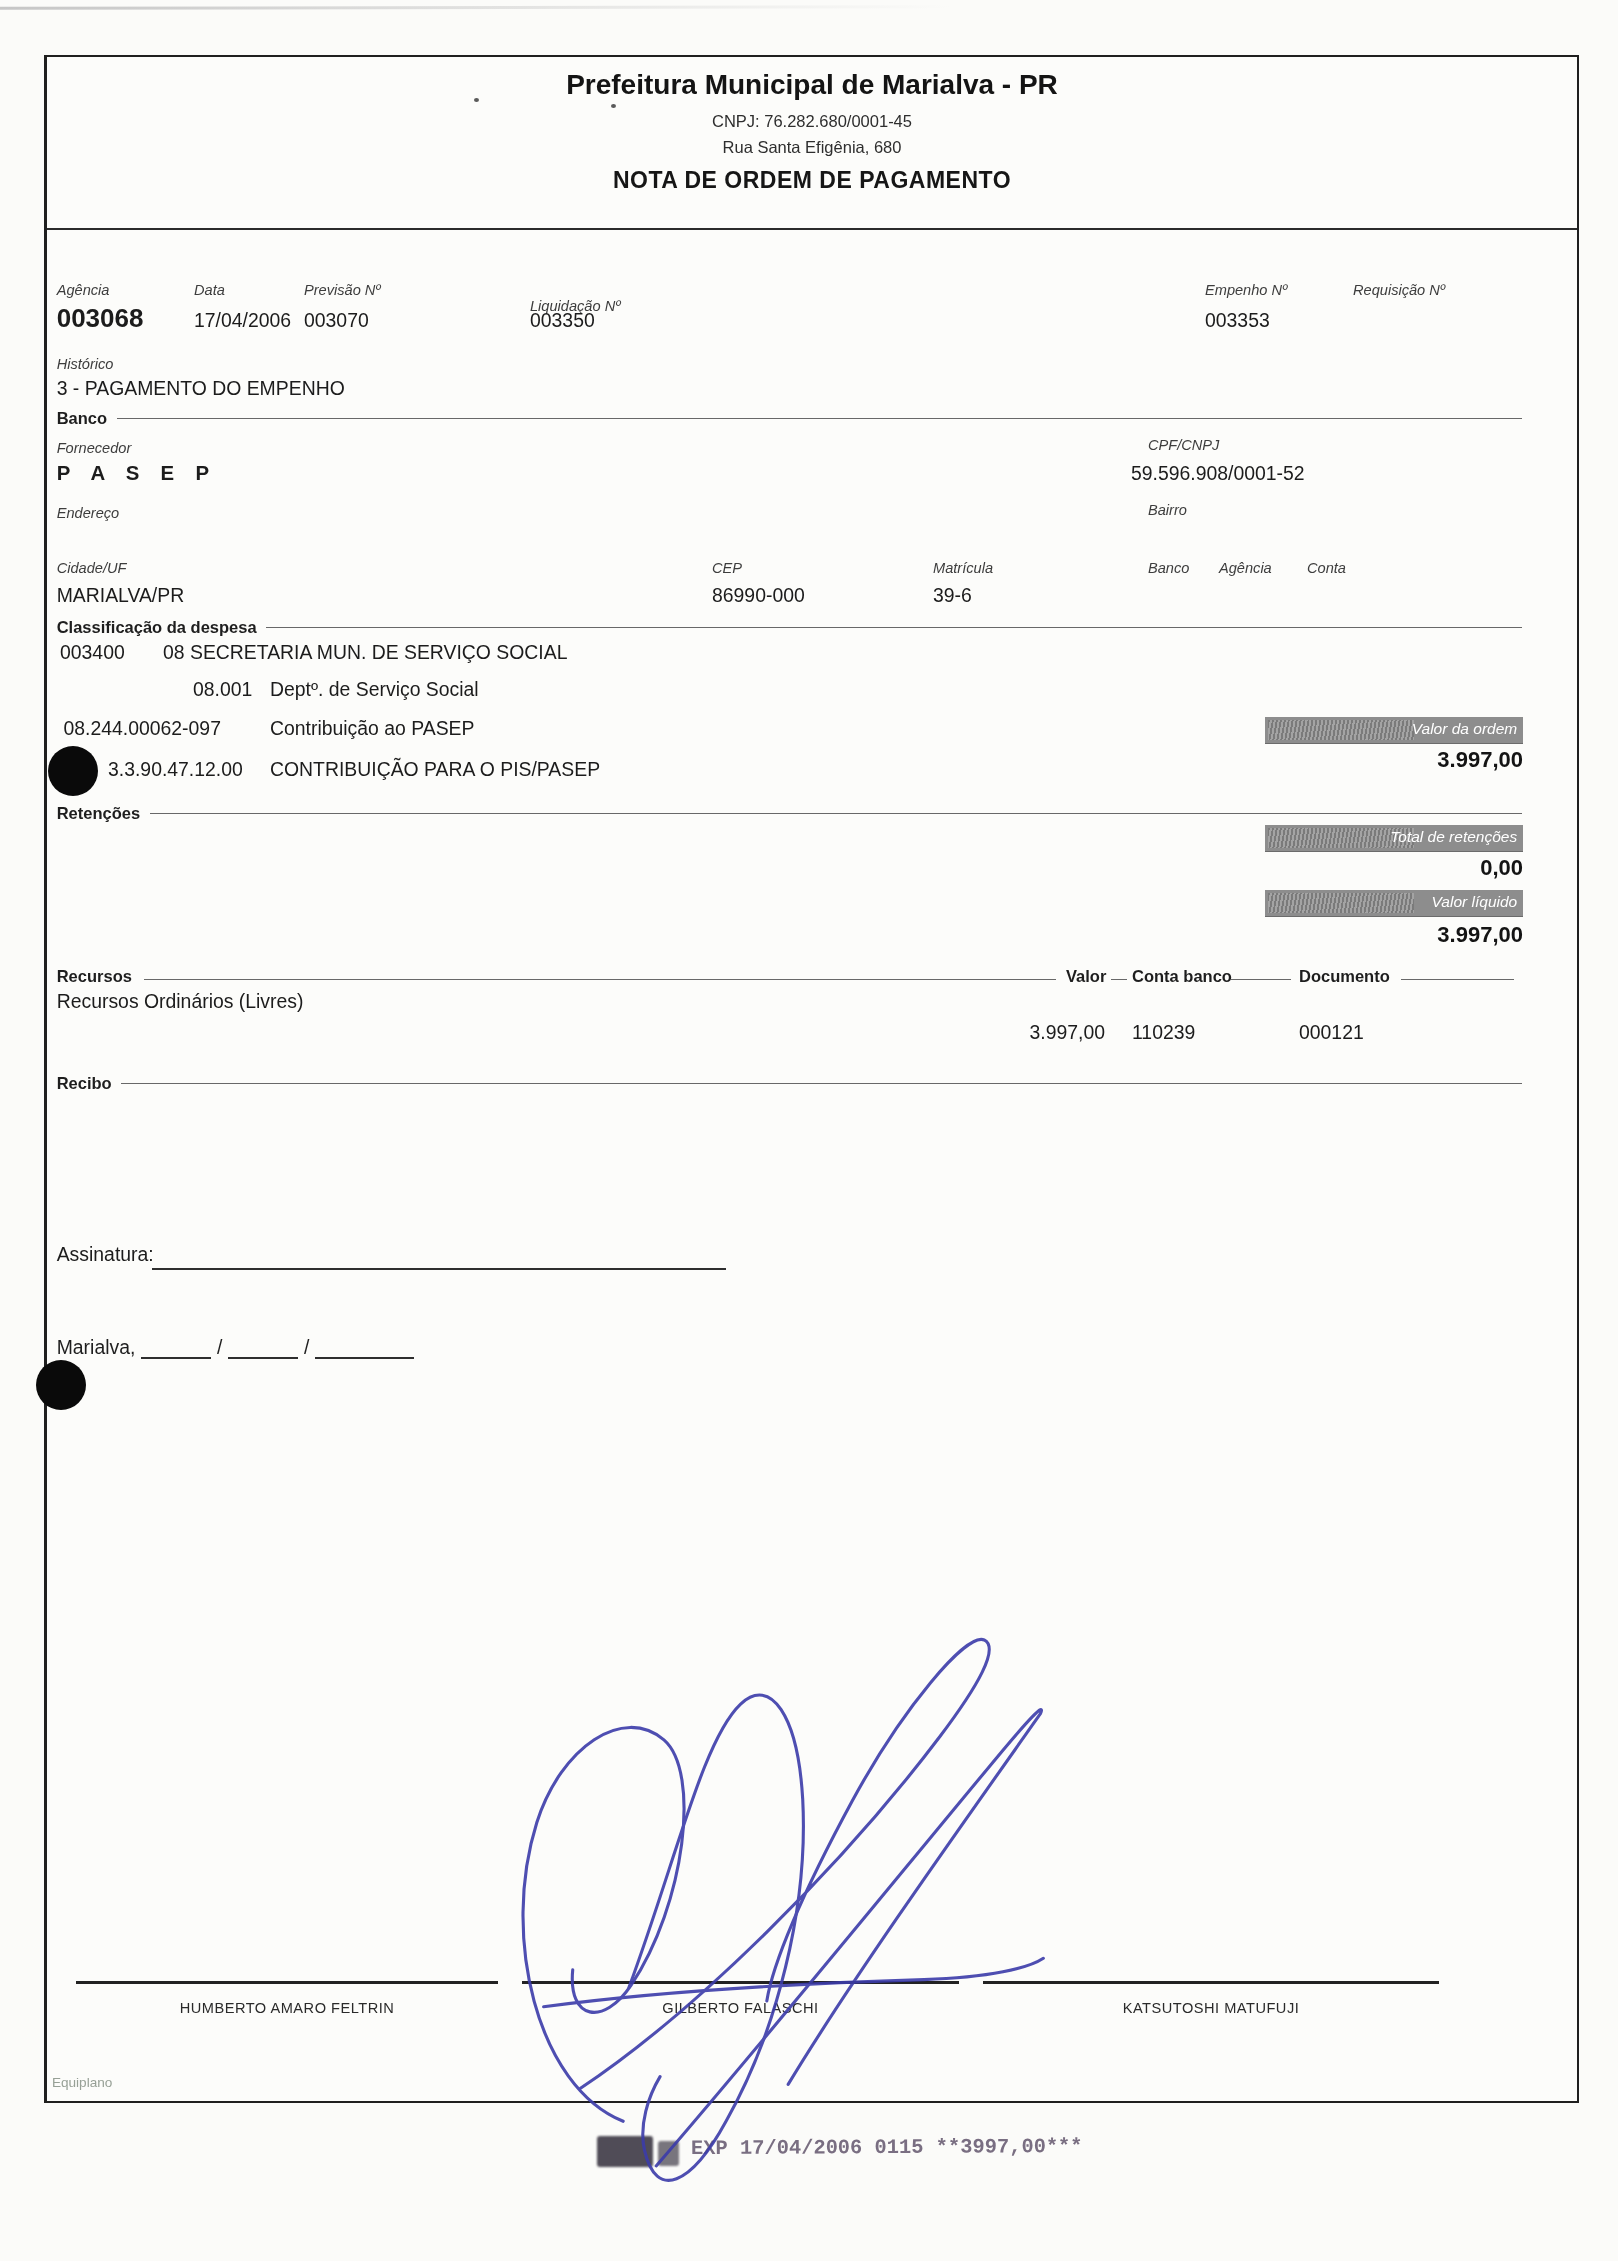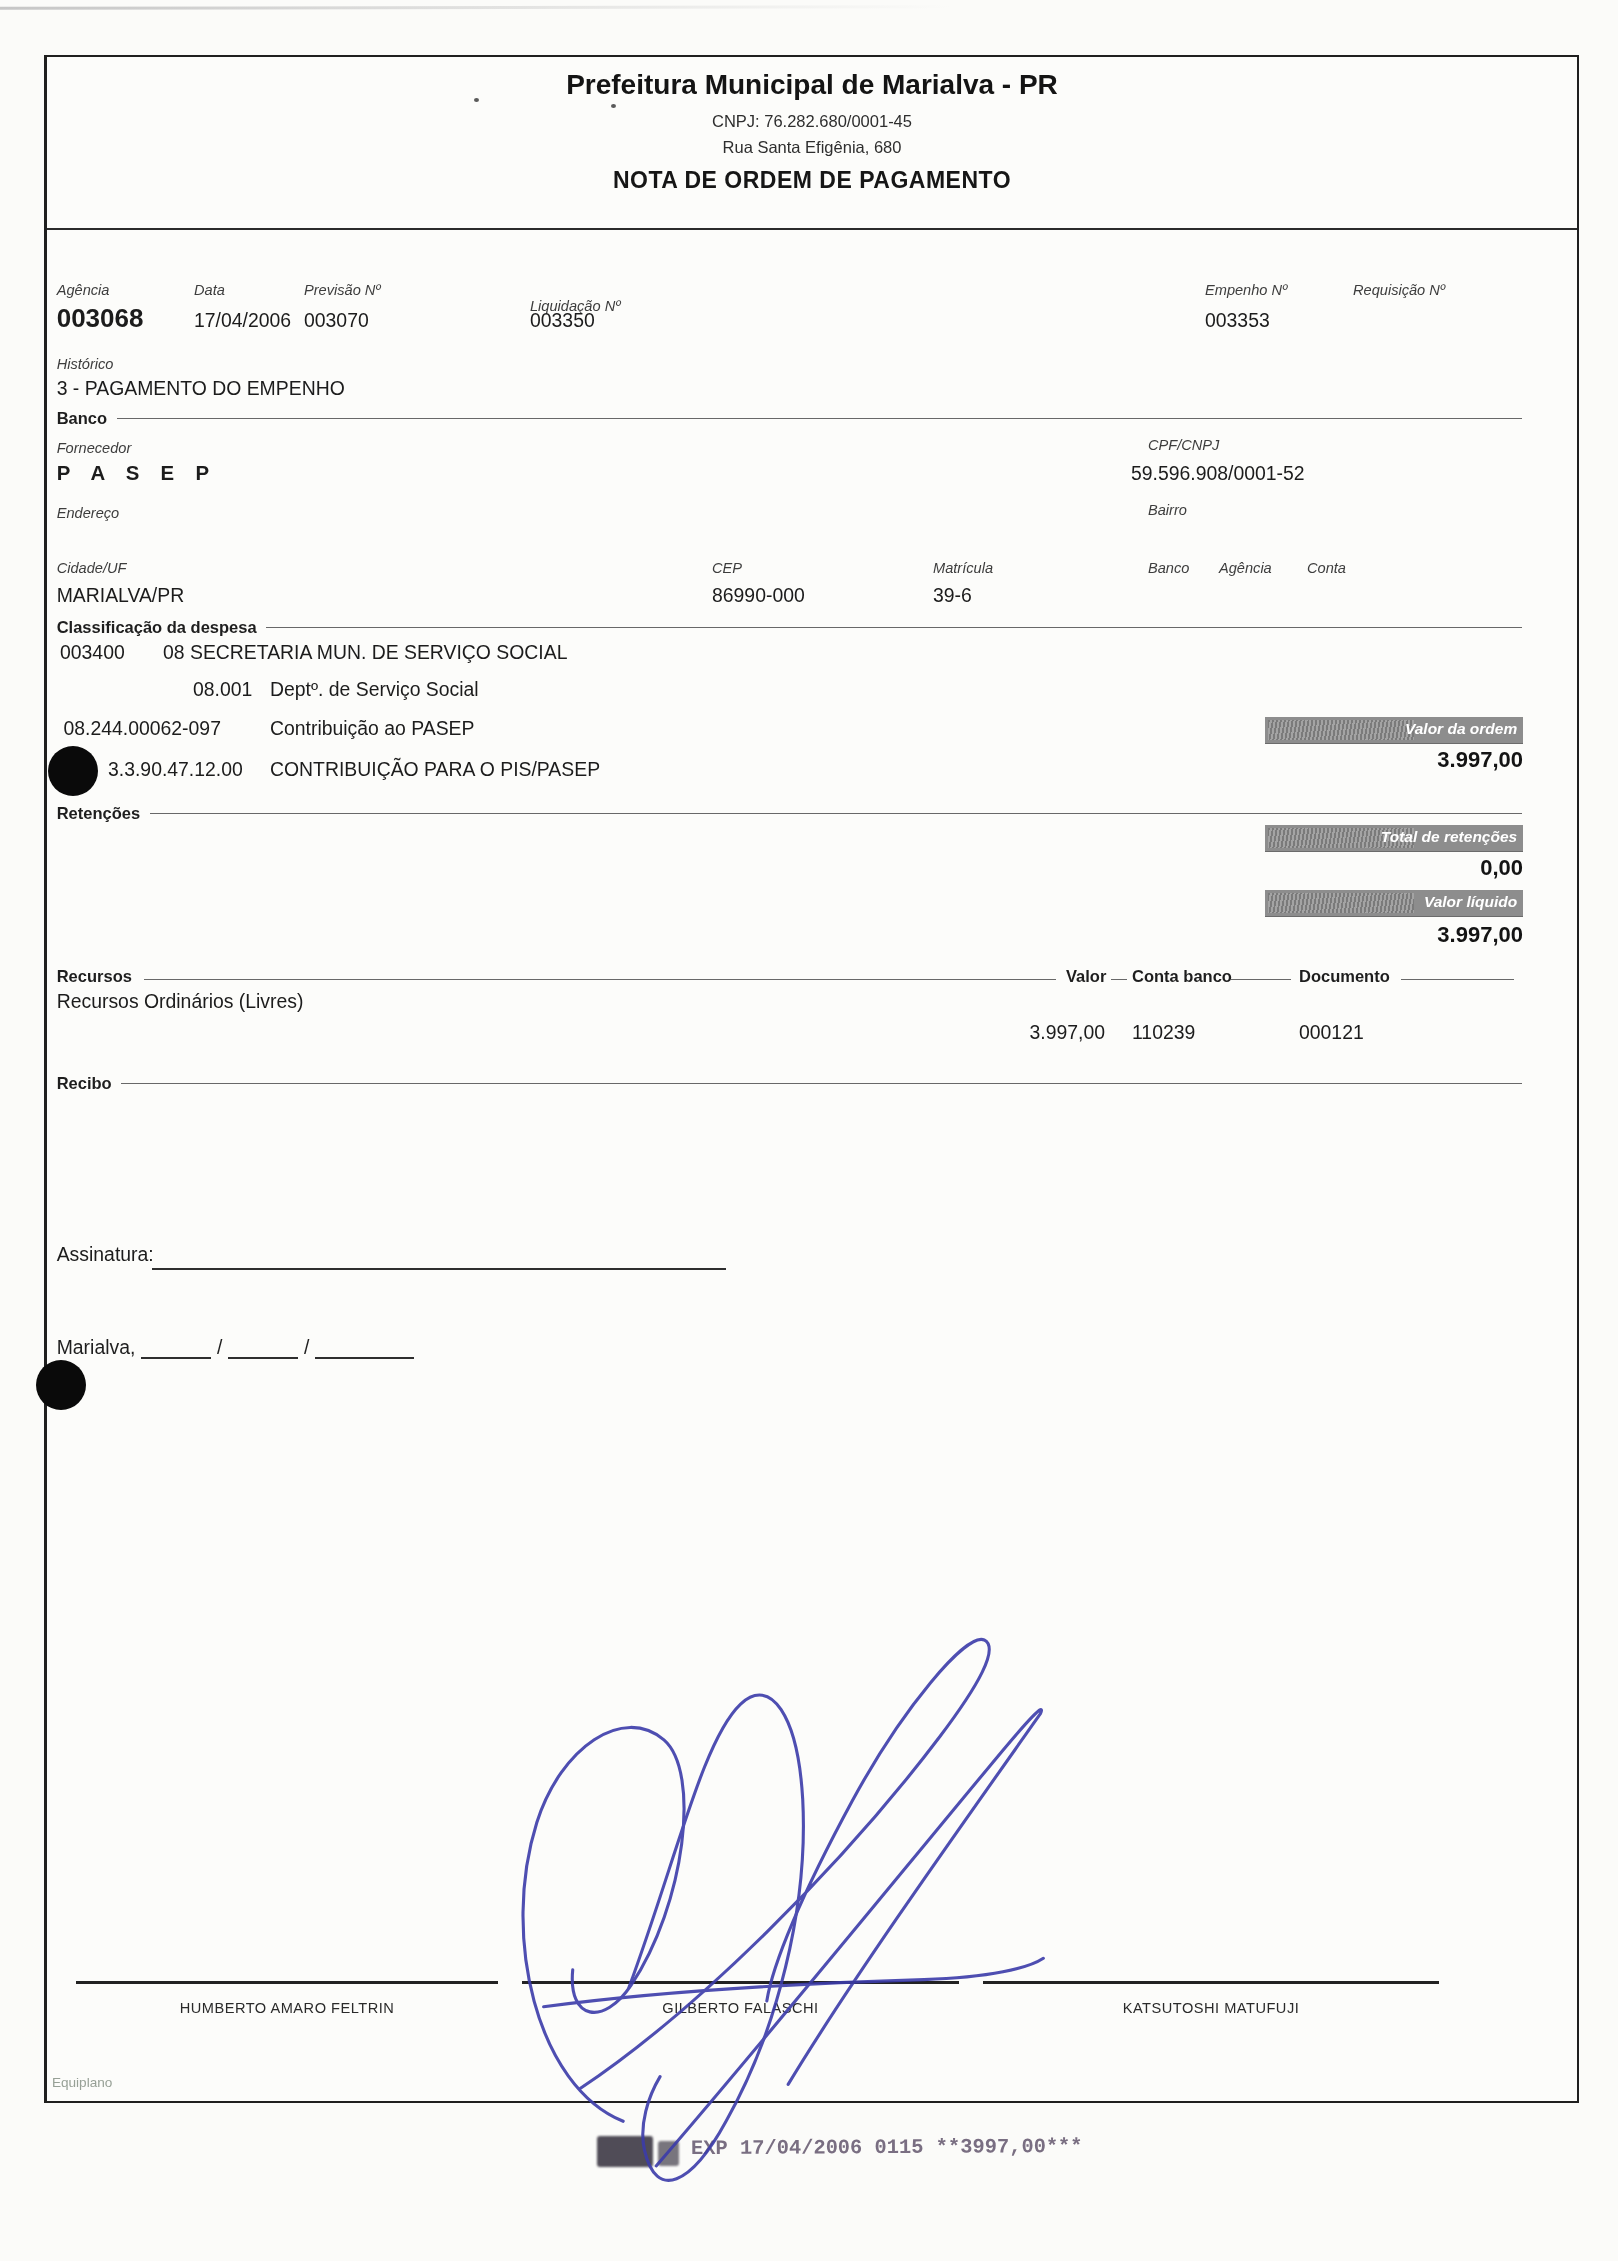--- a/index.html
+++ b/index.html
@@ -22,21 +22,21 @@
   .sec{position:absolute;display:flex;align-items:center;gap:9.7px;}
   .sec-label{font-weight:bold;font-size:16.5px;color:#1e1e1e;white-space:nowrap;}
   .sec-line{flex:1;height:0;border-top:1.9px solid rgba(55,55,55,.75);}
   .hline{position:absolute;height:0;border-top:1.9px solid rgba(55,55,55,.75);}
   .hline3{position:absolute;height:0;border-top:2.9px solid #2e2e2e;}
   .bhdr{font-weight:bold;font-size:16.5px;color:#1e1e1e;white-space:nowrap;}
   .gbar{position:absolute;width:258px;height:26px;background:#8d8d8d;box-shadow:0 1px 0 #6b6b6b;}
   .gbar::before{content:"";position:absolute;left:2.9px;top:2.9px;bottom:2.9px;width:146px;
        background:repeating-linear-gradient(100deg,#767676 0 1.9px,#a9a9a9 1.9px 3.9px);opacity:.8;}
   .gbar-label{position:absolute;right:5.8px;top:2.9px;font-size:15.5px;font-style:italic;
-       font-weight:bold;color:#ffffff;white-space:nowrap;}
+       font-weight:normal;color:#ffffff;white-space:nowrap;}
   .amt{position:absolute;left:1218px;width:258px;text-align:right;font-size:22px;
        font-weight:bold;color:#141414;}
   .para{font-size:19.4px;line-height:1.6;color:#1c1c1c;}
   .mrow{position:absolute;display:flex;align-items:flex-end;gap:5.8px;font-size:19.4px;}
   .blank{display:inline-block;border-bottom:2.9px solid #2e2e2e;height:19.4px;}
   .sigline{position:absolute;top:1924px;height:0;border-top:3.9px solid #222222;}
   .signame{position:absolute;top:1943px;text-align:center;font-size:14.6px;
        letter-spacing:0.5px;color:#2a2a2a;}
   .equip{position:absolute;font-size:13.6px;color:#97a096;}
   .stamp{position:absolute;font-family:"Liberation Mono",monospace;font-weight:bold;

